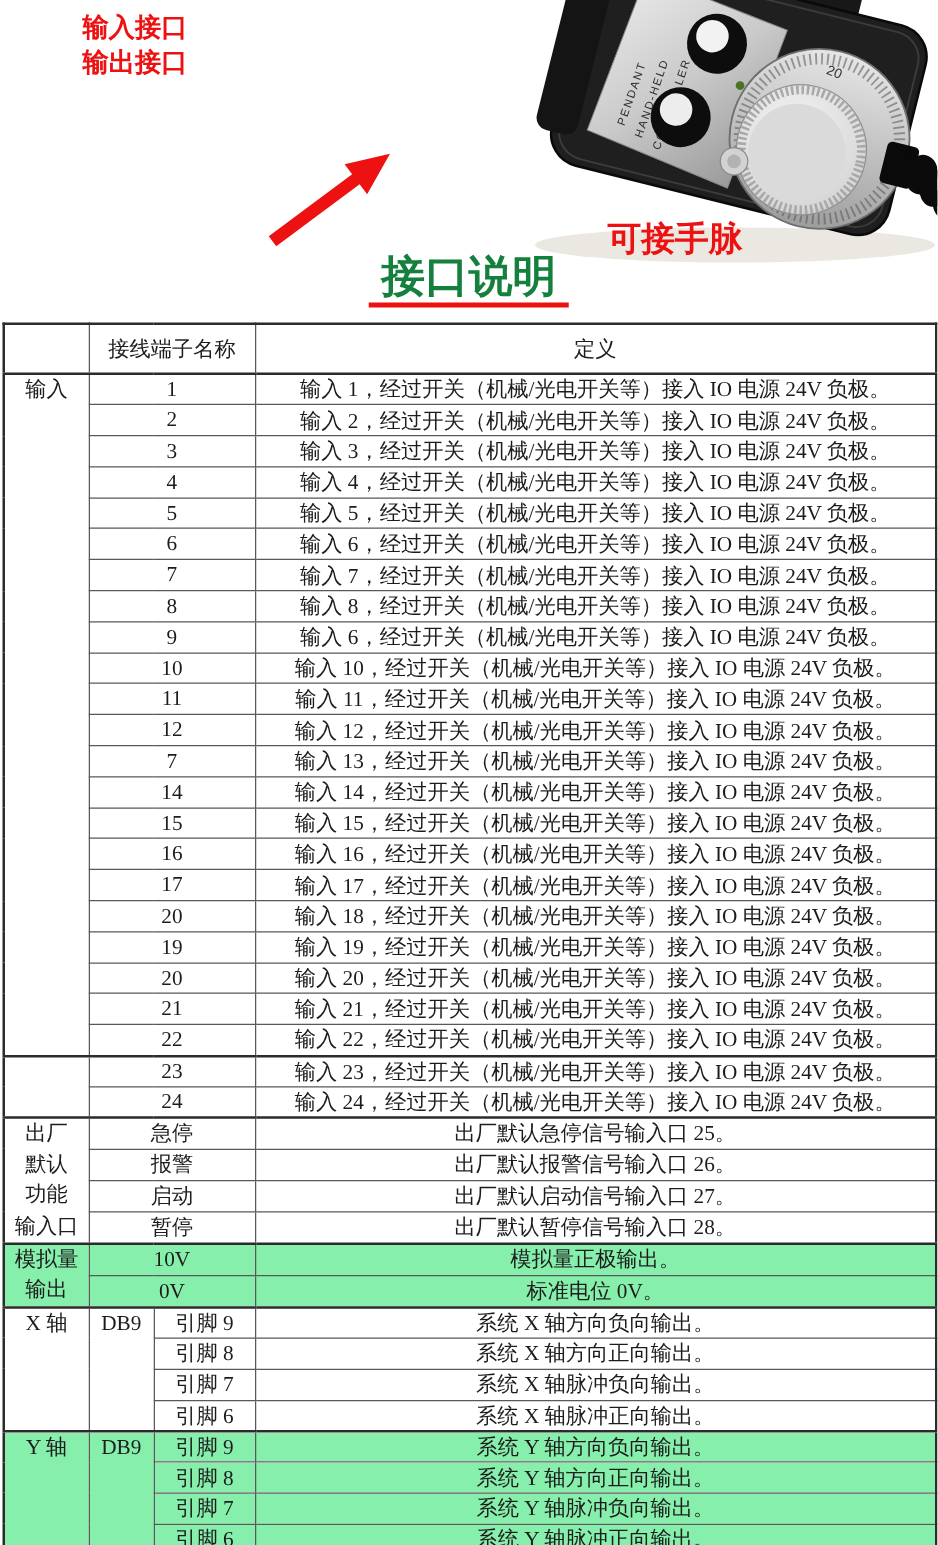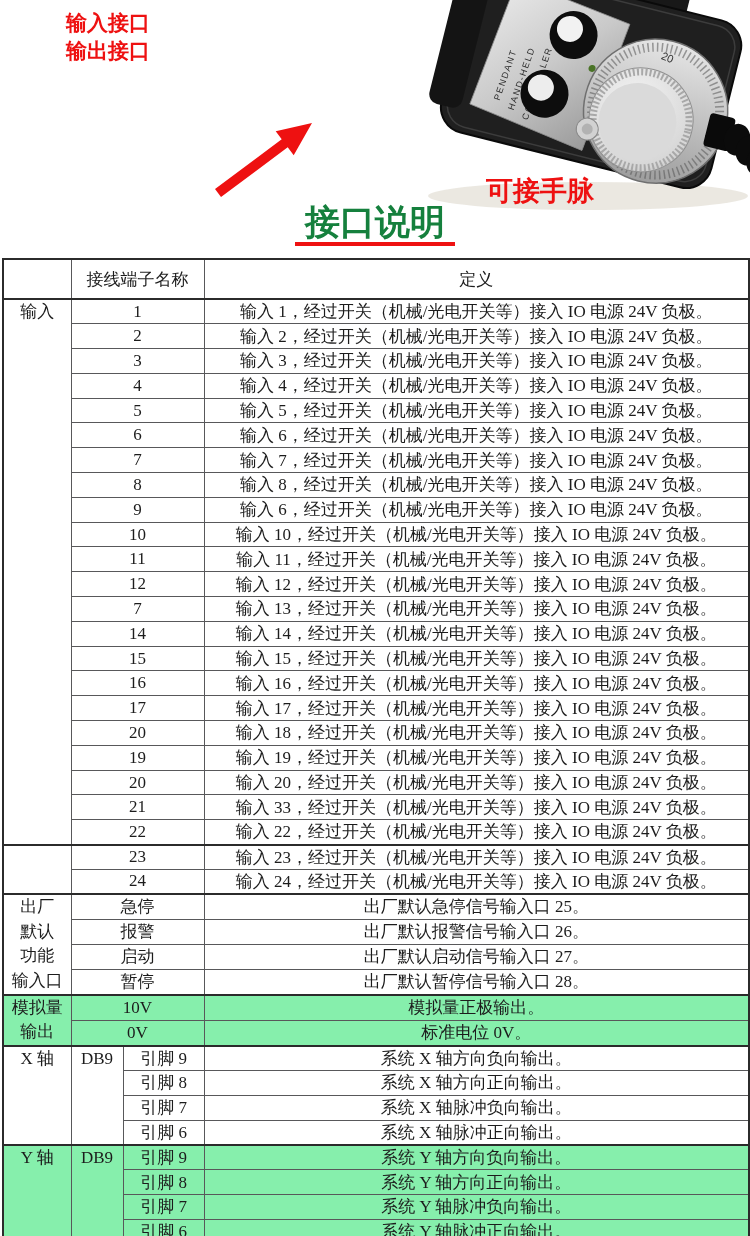--- a/index.html
+++ b/index.html
@@ -212,21 +212,21 @@
       <tr>
         <td class="c-name" colspan="2">19</td>
         <td class="c-def">输入 19，经过开关（机械/光电开关等）接入 IO 电源 24V 负极。</td>
       </tr>
       <tr>
         <td class="c-name" colspan="2">20</td>
         <td class="c-def">输入 20，经过开关（机械/光电开关等）接入 IO 电源 24V 负极。</td>
       </tr>
       <tr>
         <td class="c-name" colspan="2">21</td>
-        <td class="c-def">输入 33，经过开关（机械/光电开关等）接入 IO 电源 24V 负极。</td>
+        <td class="c-def">输入 21，经过开关（机械/光电开关等）接入 IO 电源 24V 负极。</td>
       </tr>
       <tr>
         <td class="c-name" colspan="2">22</td>
         <td class="c-def">输入 22，经过开关（机械/光电开关等）接入 IO 电源 24V 负极。</td>
       </tr>
       <tr class="g-start">
         <td class="c-label" rowspan="2"></td>
         <td class="c-name" colspan="2">23</td>
         <td class="c-def">输入 23，经过开关（机械/光电开关等）接入 IO 电源 24V 负极。</td>
       </tr>

